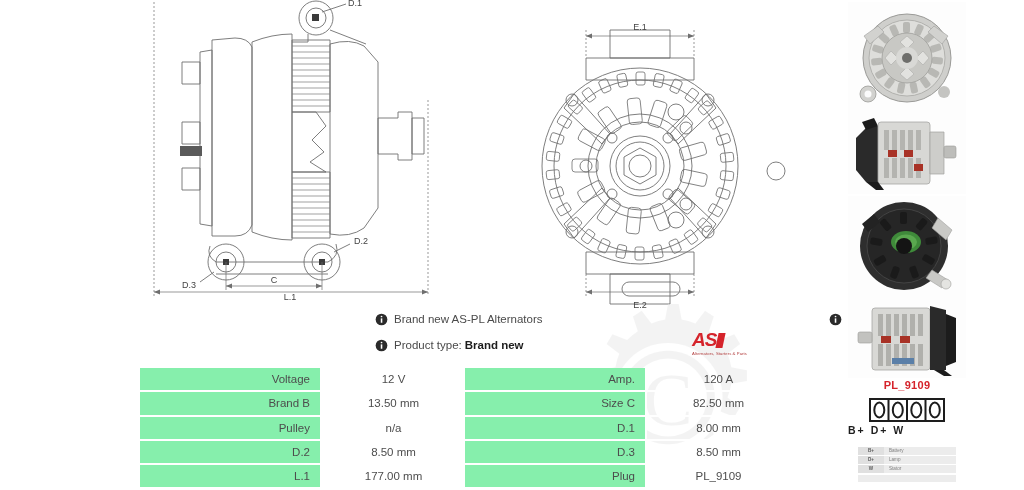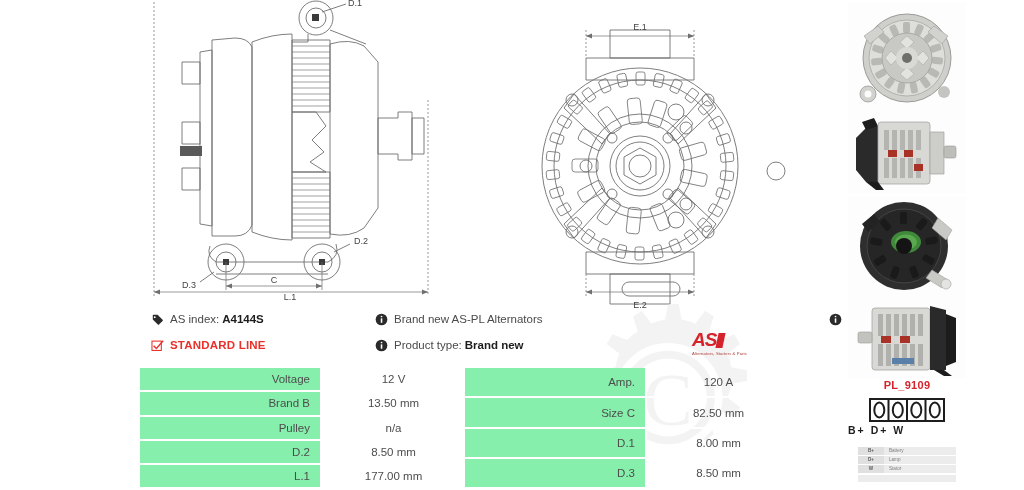--- a/index.html
+++ b/index.html
@@ -417,41 +417,20 @@
       </g>
       <circle cx="100" cy="100" r="56" fill="#ffffff"></circle>
       <circle cx="100" cy="100" r="48" fill="#e9e9e9"></circle>
       <circle cx="100" cy="100" r="40" fill="#ffffff"></circle>
       <text x="100" y="128" text-anchor="middle" font-family="Liberation Serif, serif" font-size="76" fill="#e9e9e9">C</text>
     </svg>
   </div>
 
   <div class="infoblock">
 
-    <div class="info-col c1">
-      <div class="info-line">
-        <span class="ic">
-          <svg width="13" height="13" viewBox="0 0 16 16">
-            <path d="M1.5 2.2 h6.6 l6.2 6.2 a1 1 0 0 1 0 1.4 l-4.5 4.5 a1 1 0 0 1 -1.4 0 L2.2 8.1 V2.9 a.7 .7 0 0 1 .7 -.7 z" fill="#2b2b2b"></path>
-            <circle cx="4.6" cy="5.1" r="1.15" fill="#ffffff"></circle>
-          </svg>
-        </span>
-        <span>AS index:</span>
-        <b>A4144S</b>
-      </div>
-      <div class="info-line standard-line">
-        <span class="ic">
-          <svg width="13" height="13" viewBox="0 0 16 16">
-            <rect x="1.2" y="2.6" width="11.5" height="11.5" fill="none" stroke="#e8312a" stroke-width="1.3"></rect>
-            <path d="M3.2 8.2 L6.6 11.6 L15 2.2" fill="none" stroke="#e8312a" stroke-width="1.7"></path>
-          </svg>
-        </span>
-        <span>STANDARD LINE</span>
-      </div>
-    </div>
 
     <div class="info-col c2">
       <div class="info-line">
         <span class="ic">
           <svg width="13" height="13" viewBox="0 0 16 16">
             <circle cx="8" cy="8" r="7.2" fill="#2b2b2b"></circle>
             <rect x="7.1" y="6.6" width="1.9" height="5.4" fill="#ffffff"></rect>
             <circle cx="8.05" cy="4.3" r="1.05" fill="#ffffff"></circle>
           </svg>
         </span>
@@ -528,20 +507,24 @@
           <td class="k">Size C</td>
           <td class="v">82.50 mm</td>
         </tr>
         <tr>
           <td class="k">D.1</td>
           <td class="v">8.00 mm</td>
         </tr>
         <tr>
           <td class="k">D.3</td>
           <td class="v">8.50 mm</td>
+        </tr>
+        <tr>
+          <td class="k">Plug</td>
+          <td class="v">PL_9109</td>
         </tr>
       </tbody>
     </table>
   </div>
 
   <div class="rail">
 
     <div class="photo ph1">
       <svg viewBox="0 0 118 112" xmlns="http://www.w3.org/2000/svg">
         <rect width="118" height="112" fill="#fdfdfd"></rect>

